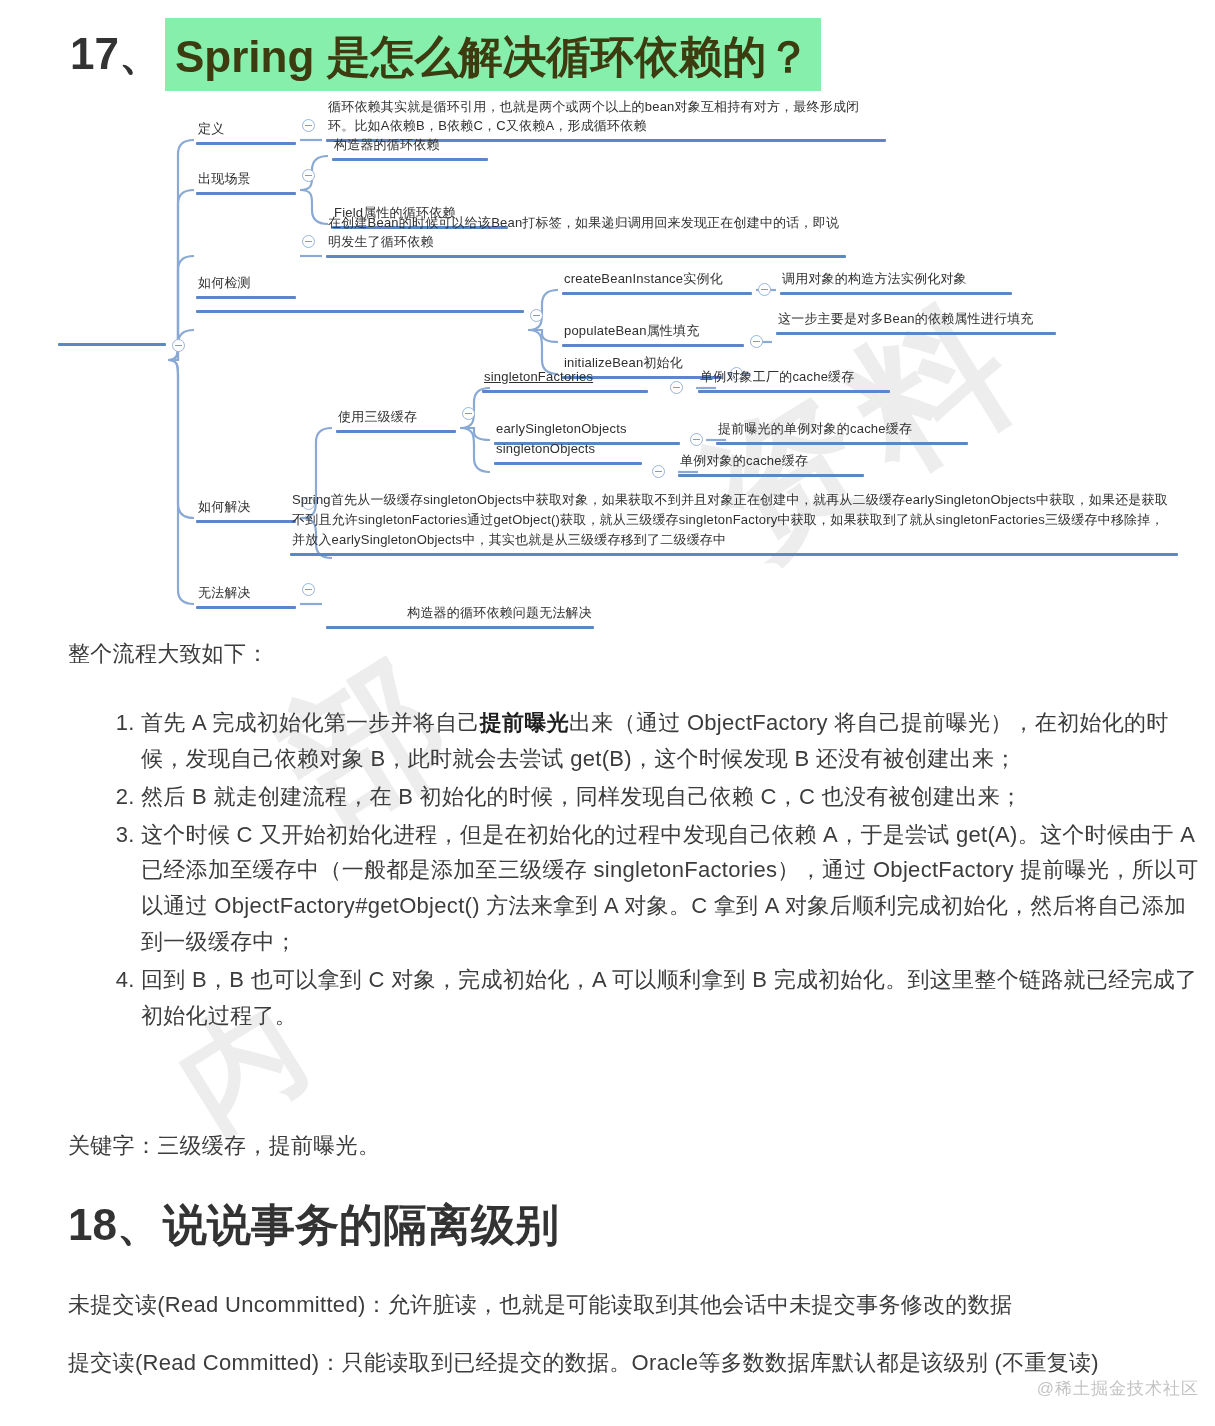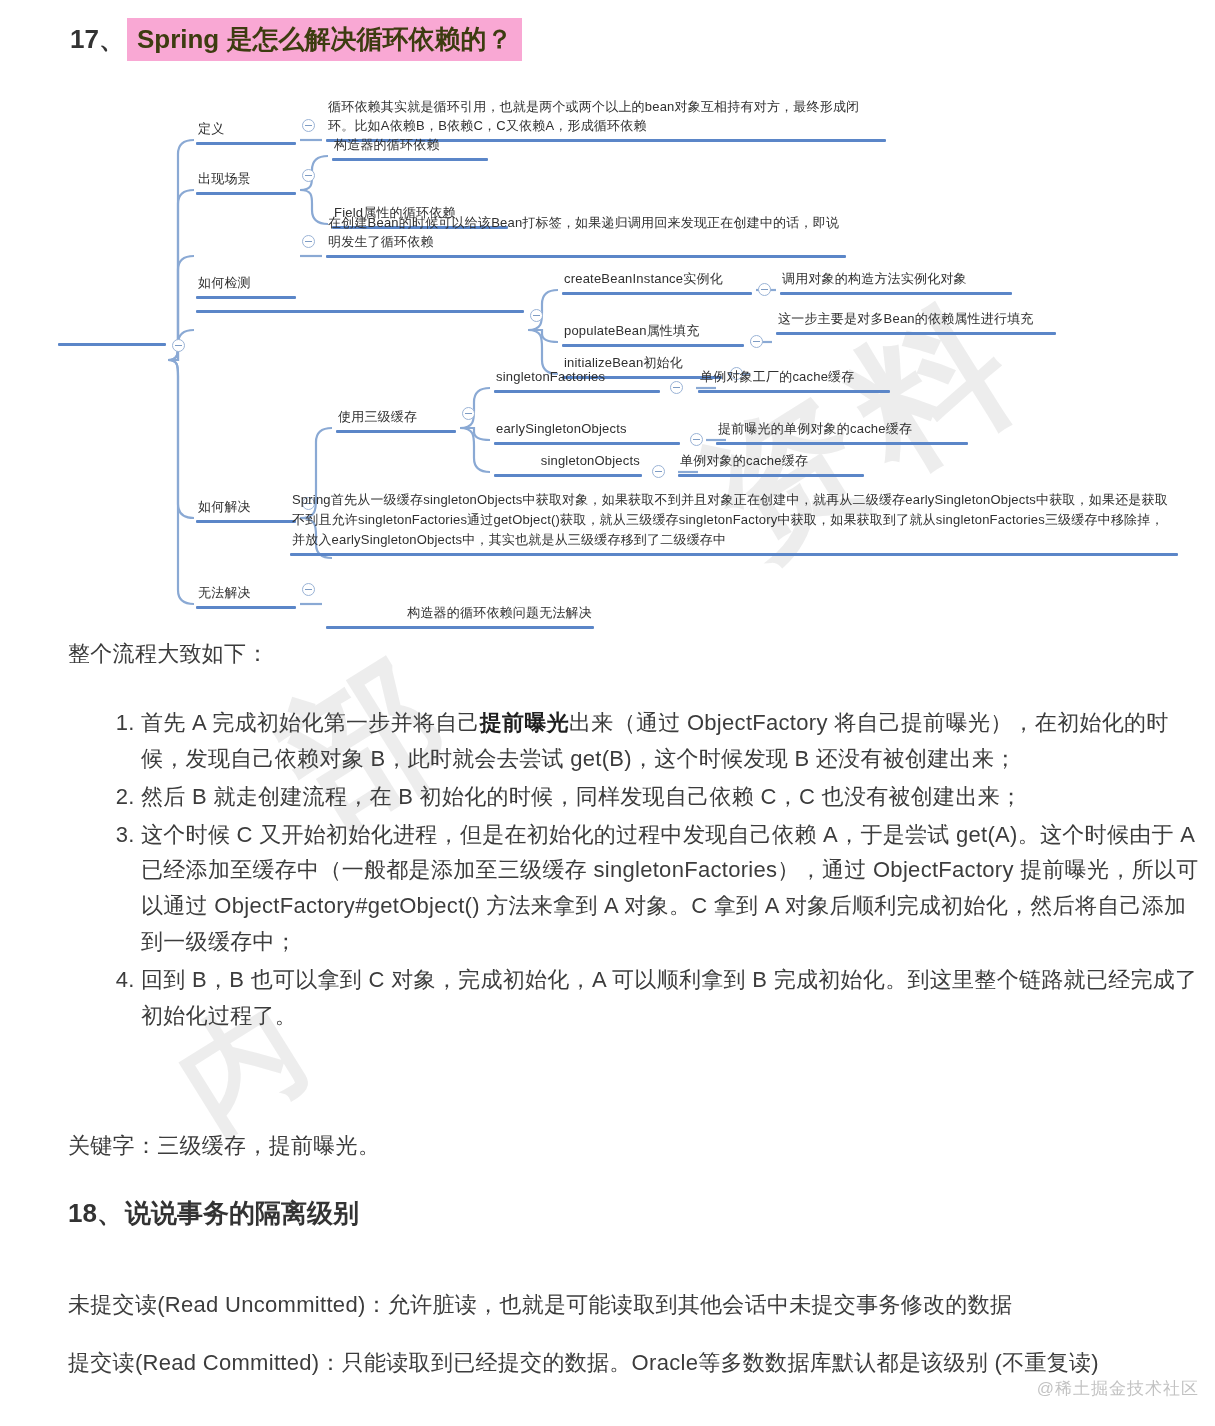--- a/index.html
+++ b/index.html
@@ -9,34 +9,34 @@
     height: 1426px;
     background: #ffffff;
     font-family: "Liberation Sans", "DejaVu Sans", sans-serif;
     color: #2b2b2b;
     position: relative;
     overflow: hidden;
   }
 
   
   .h2 {
-    font-size: 26px;
+    font-size: 44px;
     font-weight: bold;
     color: #333;
     letter-spacing: 0px;
     display: flex;
     align-items: center;
     white-space: nowrap;
   }
   #heading-17 { position: absolute; left: 70px; top: 18px; }
   #heading-18 { position: absolute; left: 68px; top: 1196px; }
   .h2 .num { margin-right: 2px; }
   .hl {
-    background: #f9a8d4;
-    padding: 4px 10px 4px 10px;
+    background: #86efac;
+    padding: 10px 10px 4px 10px;
     display: inline-block;
     color: #3d3c10;
   }
 
   
   #mindmap {
     position: absolute;
     left: 50px;
     top: 92px;
     width: 1110px;
@@ -251,41 +251,41 @@
     <div class="mm-bar"></div>
   </div>
   <div class="mm-toggle" style="left:252px; top:405px;"></div>
 
   <div class="mm-node" style="left:286px; top:316px; width:120px;">
     <span class="mm-label">使用三级缓存</span>
     <div class="mm-bar"></div>
   </div>
   <div class="mm-toggle" style="left:412px; top:315px;"></div>
 
-  <div class="mm-node" style="left:444px; top:276px; width:166px;">
+  <div class="mm-node" style="left:432px; top:276px; width:166px;text-decoration:underline;">
     <span class="mm-label">singletonFactories</span>
     <div class="mm-bar"></div>
   </div>
   <div class="mm-toggle" style="left:620px; top:289px;"></div>
   <div class="mm-node" style="left:648px; top:276px; width:192px;">
     <span class="mm-label">单例对象工厂的cache缓存</span>
     <div class="mm-bar"></div>
   </div>
 
   <div class="mm-node" style="left:444px; top:328px; width:186px;">
     <span class="mm-label">earlySingletonObjects</span>
     <div class="mm-bar"></div>
   </div>
   <div class="mm-toggle" style="left:640px; top:341px;"></div>
   <div class="mm-node" style="left:666px; top:328px; width:252px;">
     <span class="mm-label">提前曝光的单例对象的cache缓存</span>
     <div class="mm-bar"></div>
   </div>
 
-  <div class="mm-node" style="left:444px; top:360px; width:148px;text-align:right;">
+  <div class="mm-node" style="left:444px; top:348px; width:148px;">
     <span class="mm-label">singletonObjects</span>
     <div class="mm-bar"></div>
   </div>
   <div class="mm-toggle" style="left:602px; top:373px;"></div>
   <div class="mm-node" style="left:628px; top:360px; width:186px;">
     <span class="mm-label">单例对象的cache缓存</span>
     <div class="mm-bar"></div>
   </div>
 
   <div class="mm-node wrap" style="left:240px; top:398px; width:888px; line-height:1.55;">

